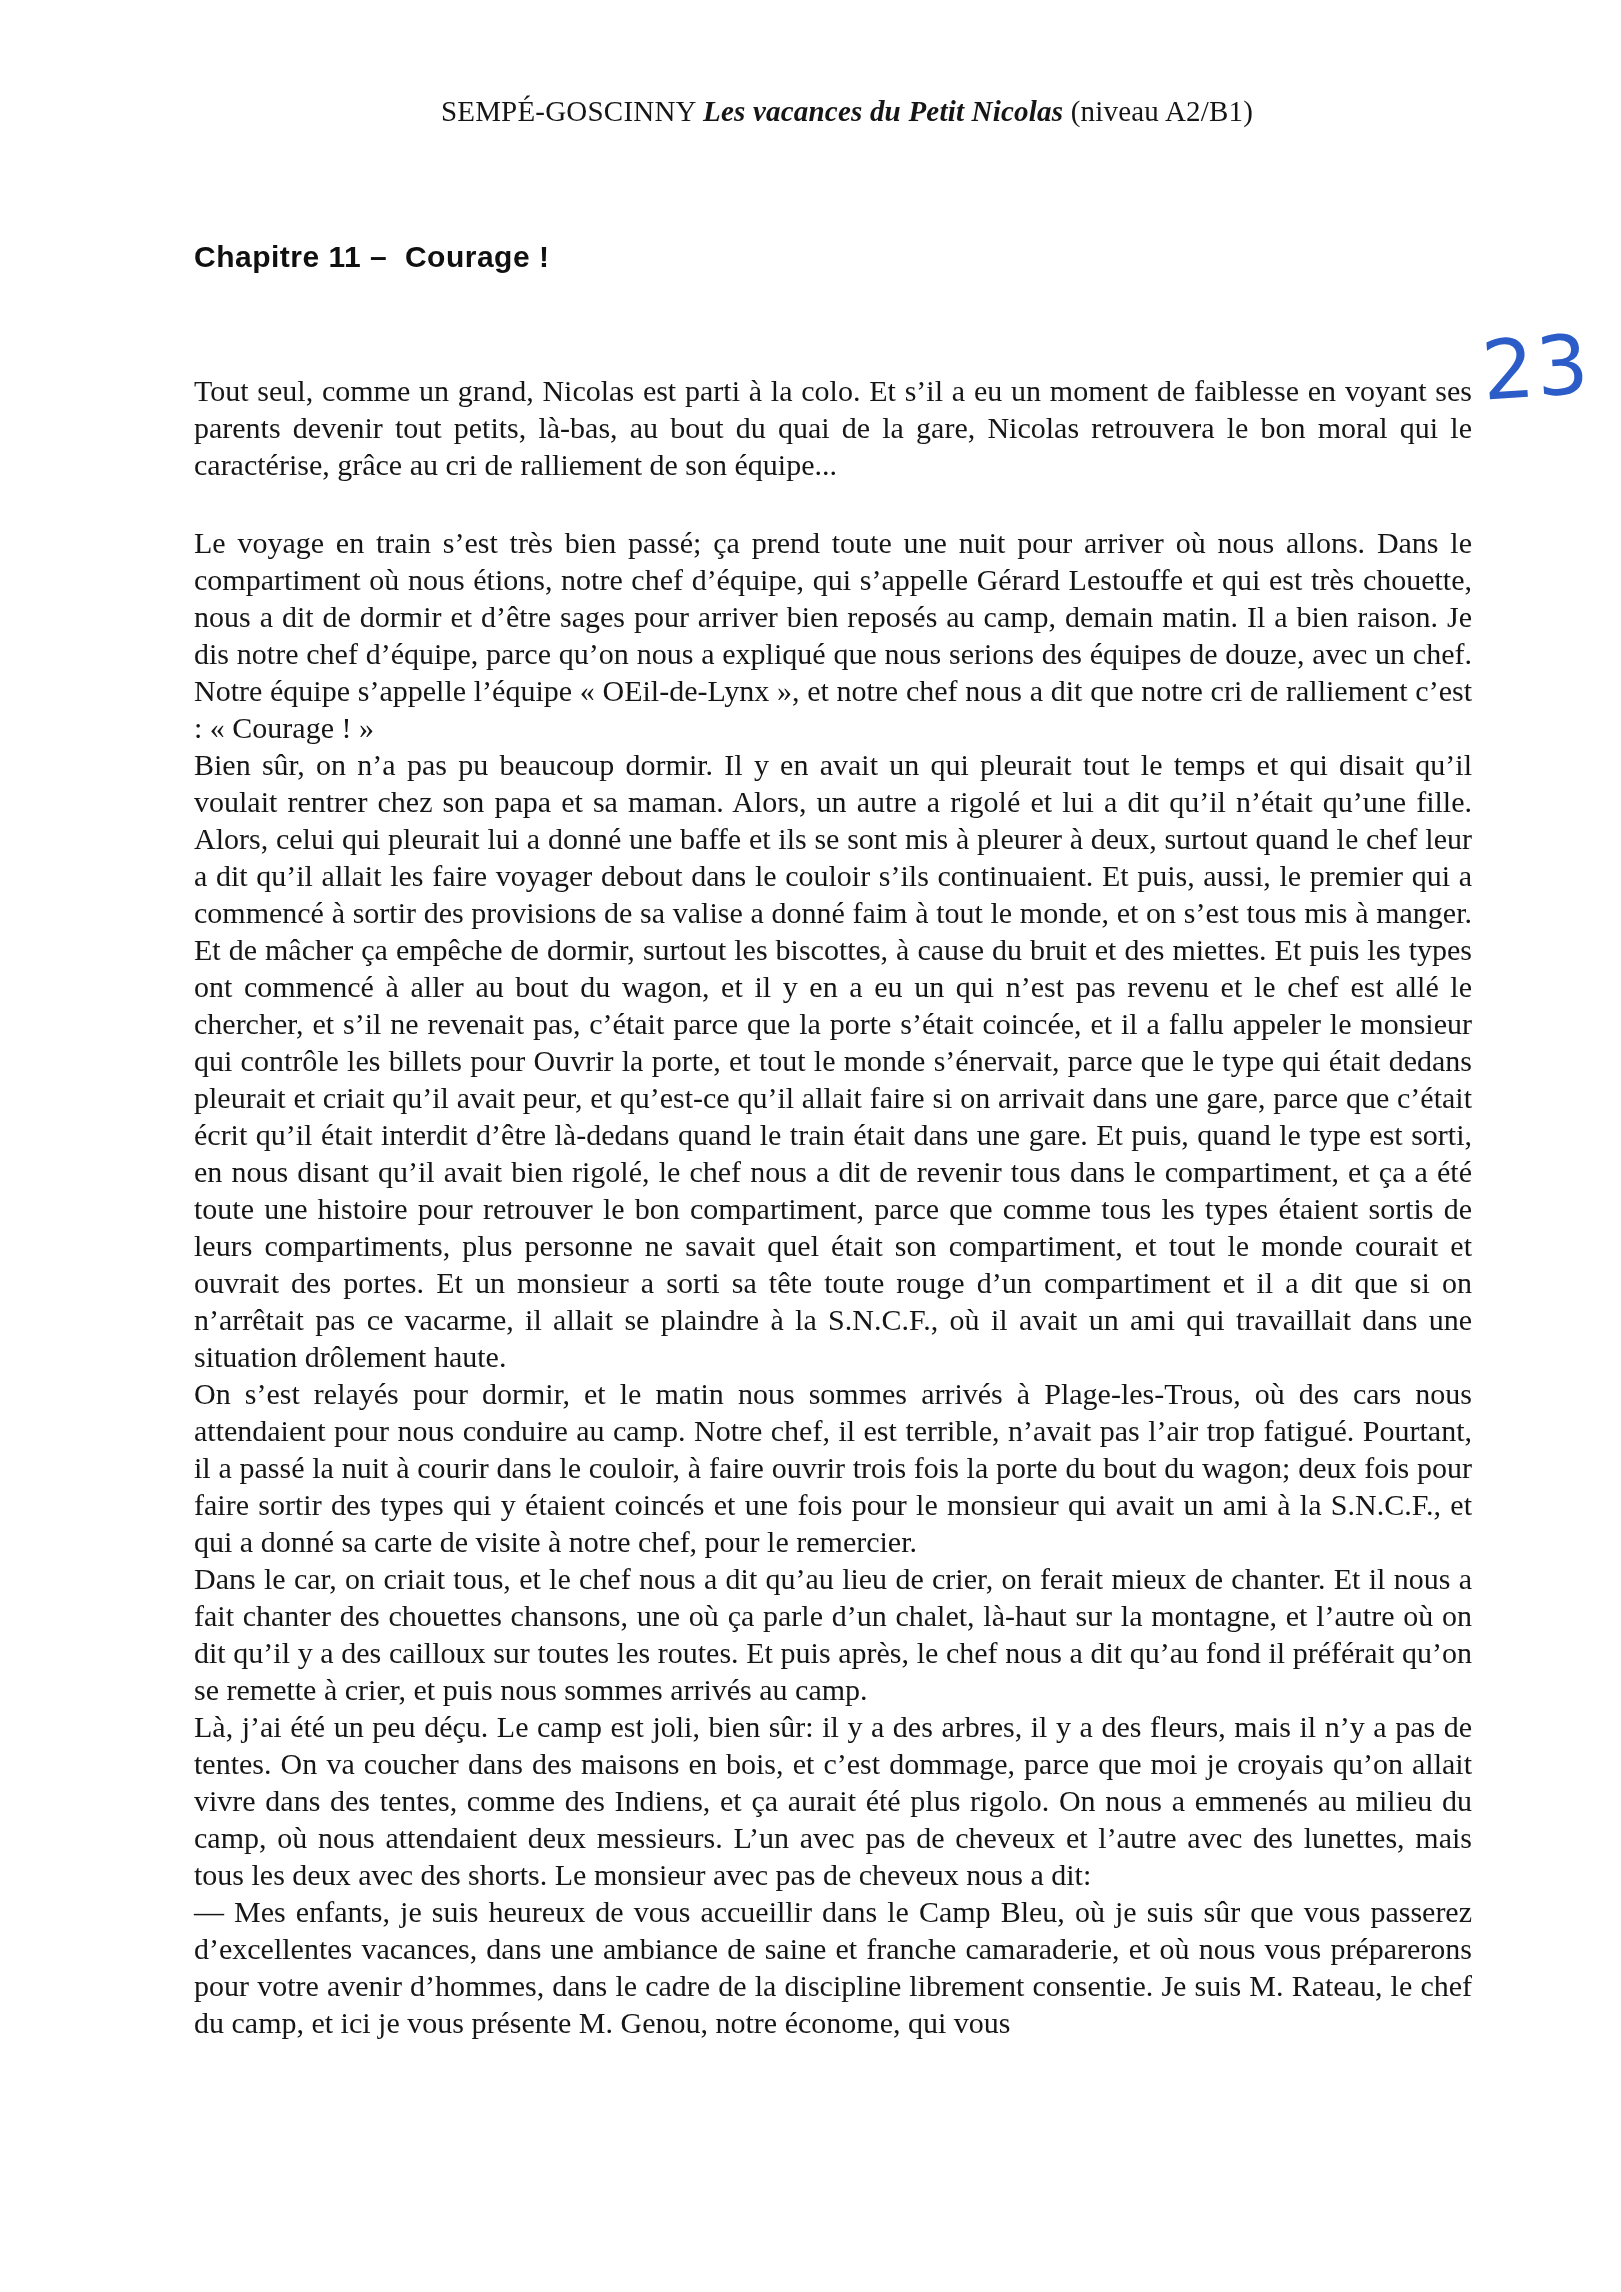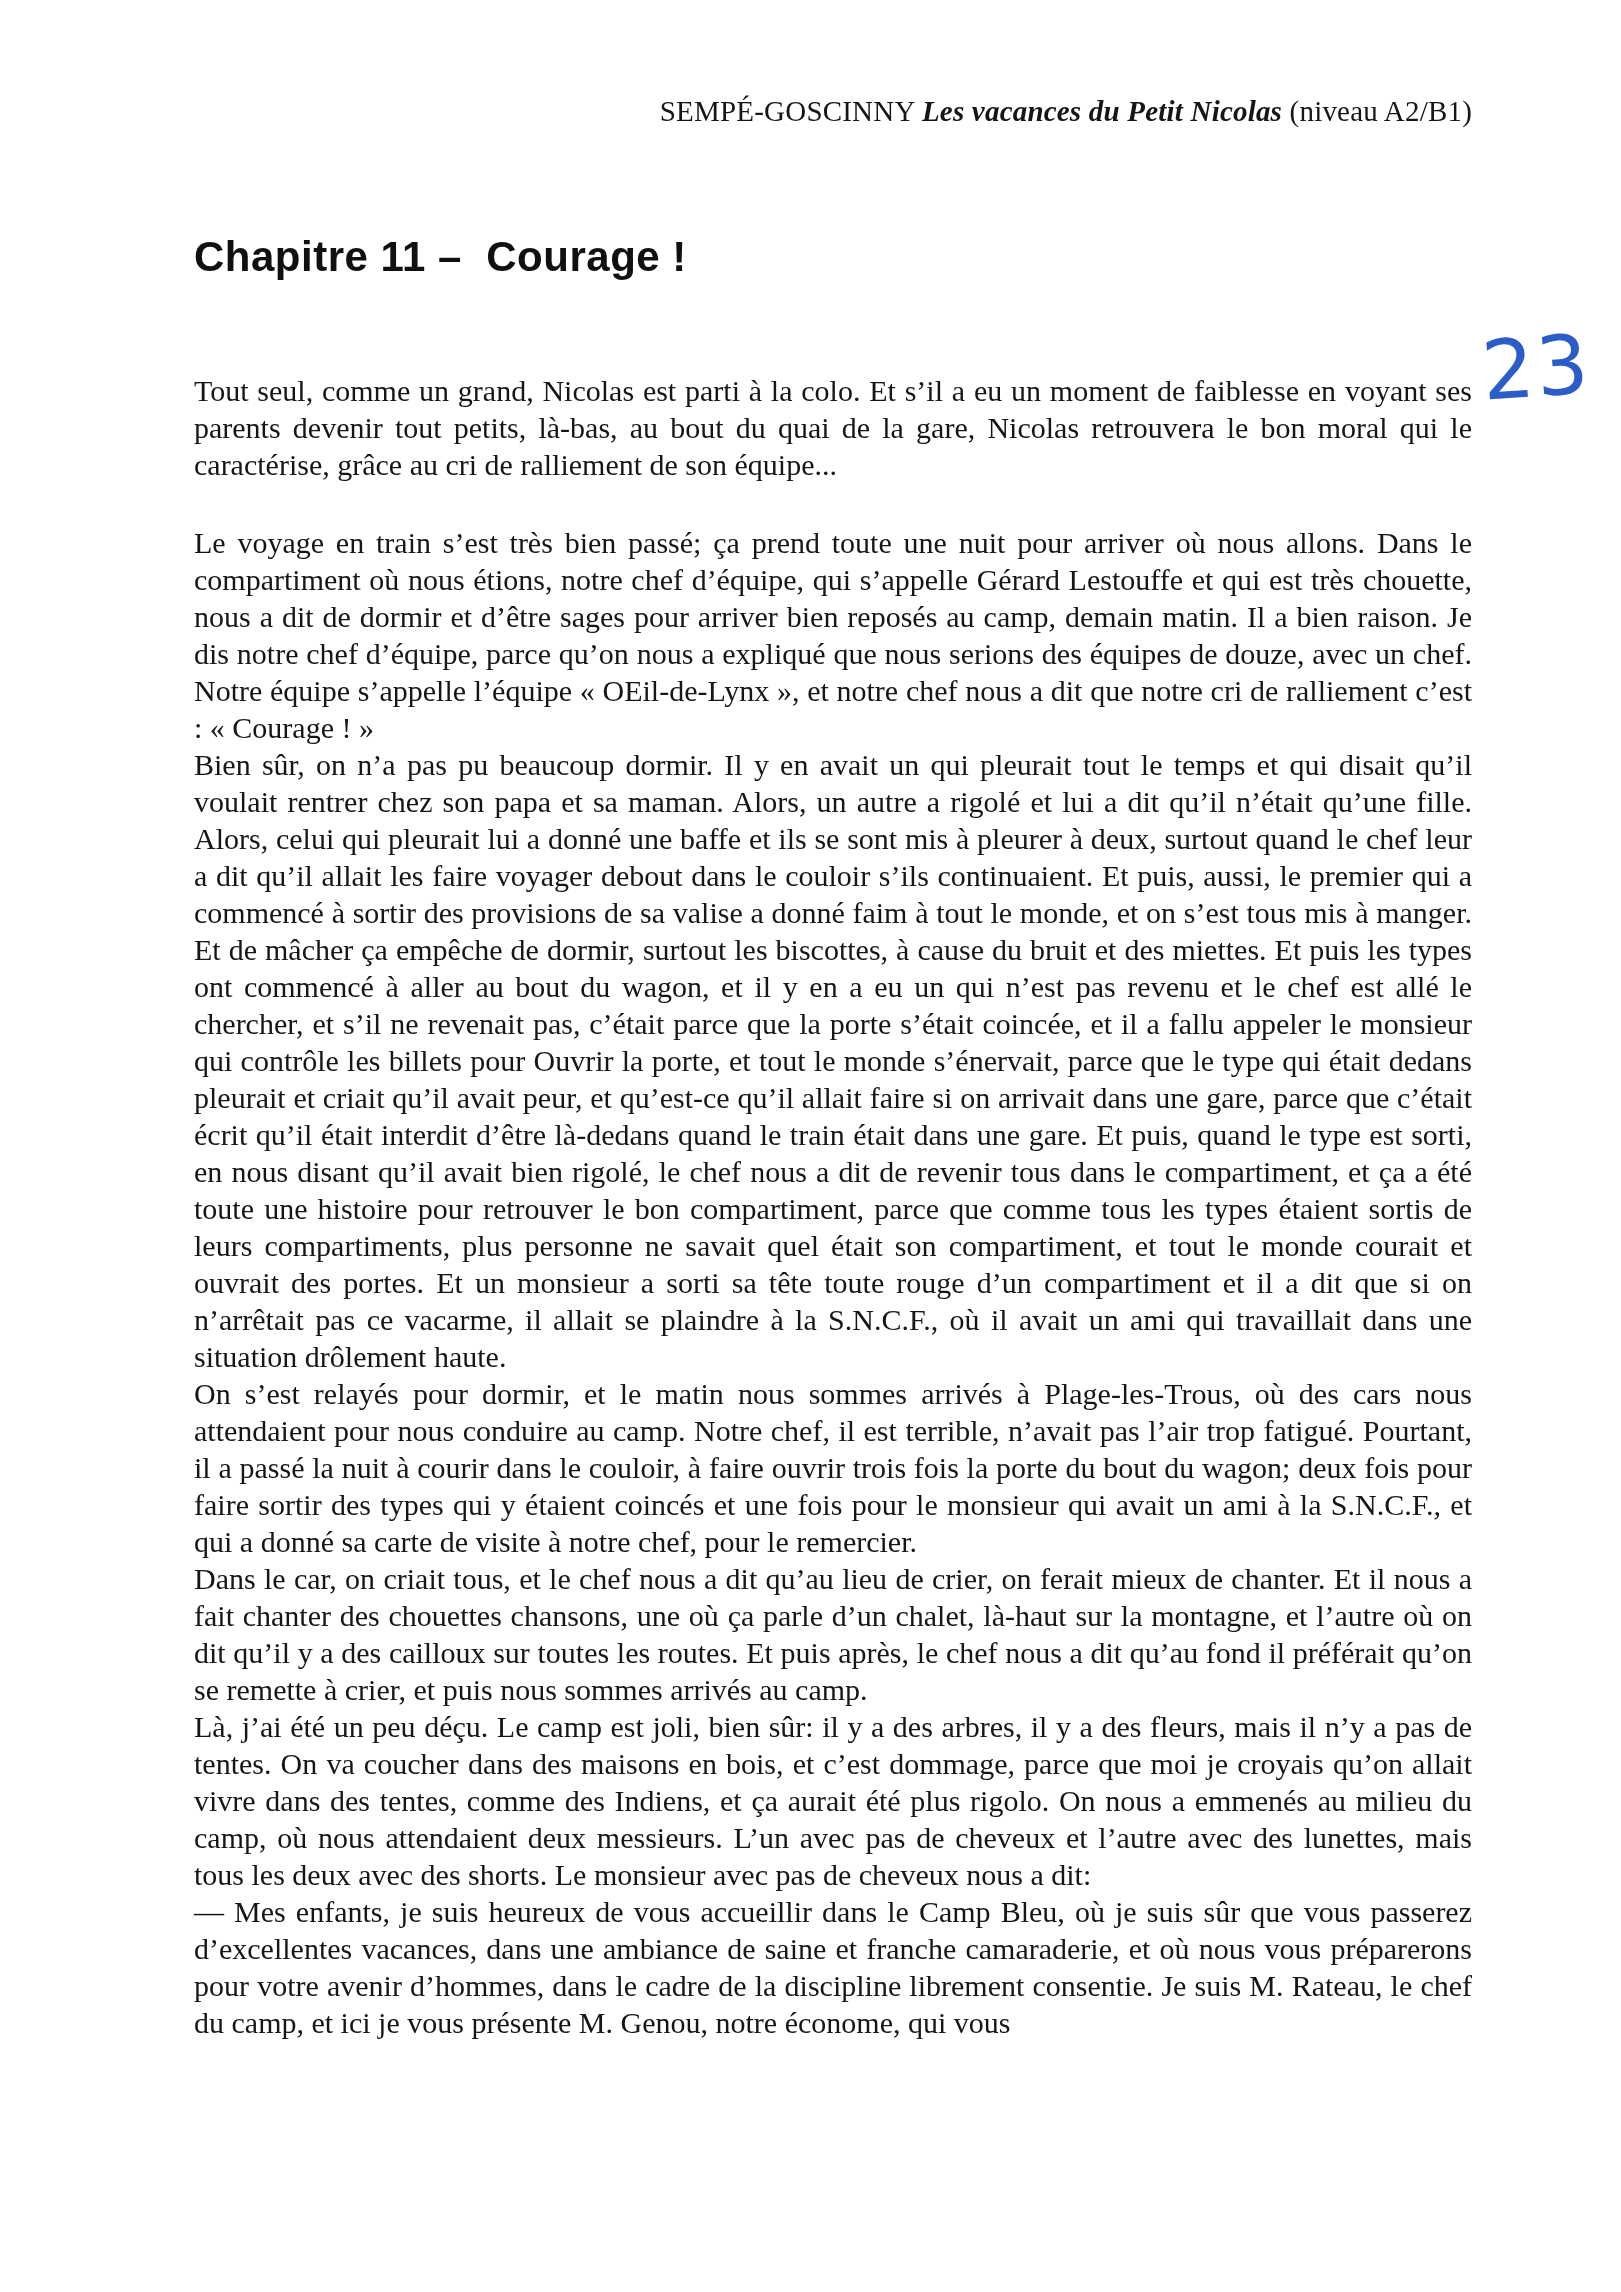--- a/index.html
+++ b/index.html
@@ -20,33 +20,33 @@
   }
   .content {
     position: absolute;
     left: 194px;
     top: 94px;
     width: 1278px;
   }
   .running-header {
     font-size: 29px;
     line-height: 35px;
-    text-align: right;
+    text-align: center;
     letter-spacing: 0.2px;
     white-space: nowrap;
     margin-left: 28px;
   }
   .running-header .book-title {
     font-weight: bold;
     font-style: italic;
   }
   .chapter-title {
     font-family: "Liberation Sans", sans-serif;
     font-weight: bold;
-    font-size: 42px;
+    font-size: 30px;
     line-height: 47px;
     color: #101010;
     margin: 104px 0 16px 0;
     white-space: pre-wrap;
     letter-spacing: 0.5px;
   }
   .intro {
     margin-top: 92px;
     font-size: 30px;
     line-height: 37px;

